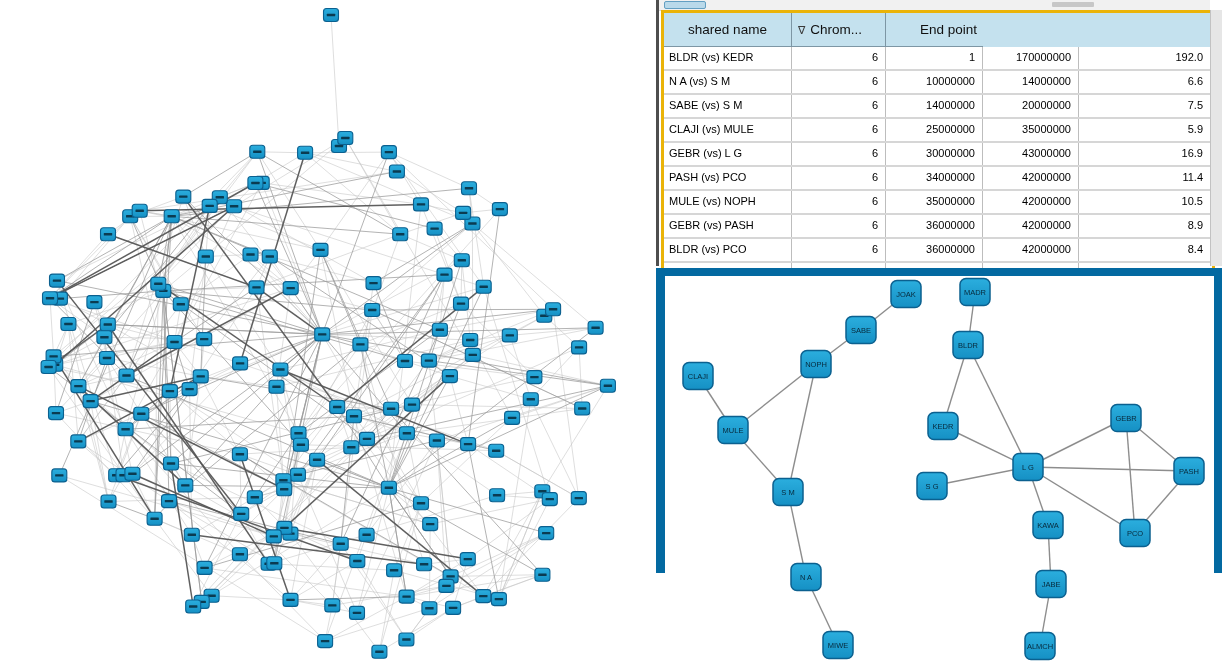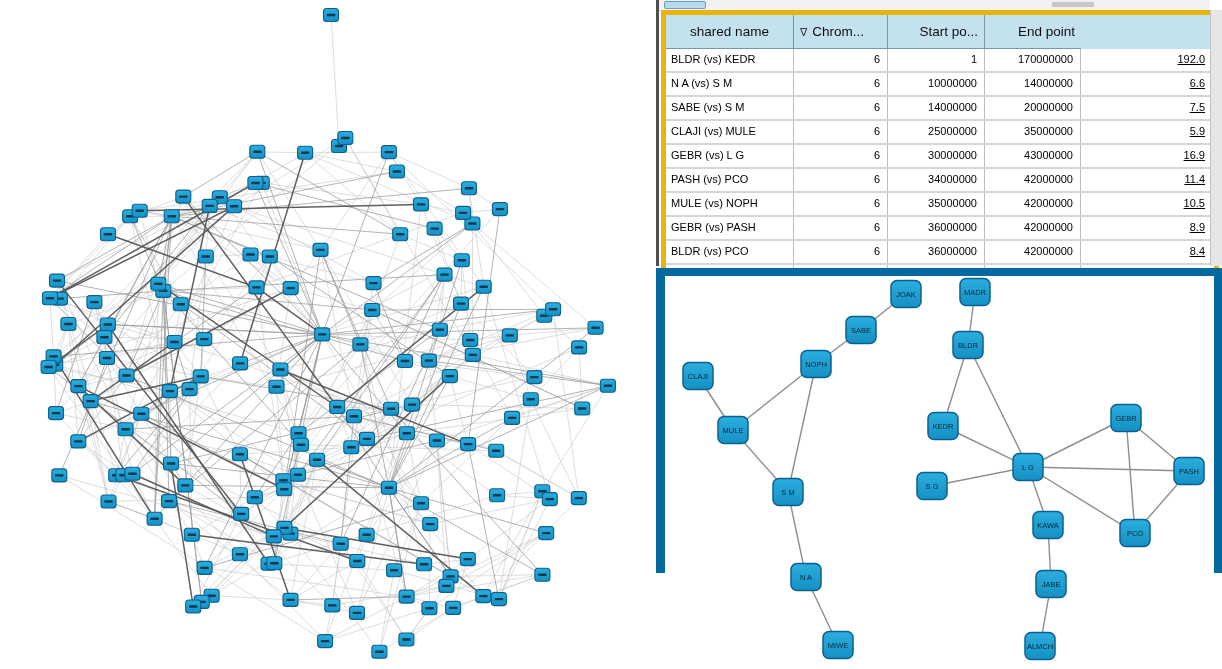--- a/index.html
+++ b/index.html
@@ -12,35 +12,35 @@
   .large-panel svg{display:block;width:656px;height:669px;}
 
   
   .table-panel{position:absolute;left:656px;top:0;width:566px;height:268px;background:#fff;}
   .table-left-border{position:absolute;left:0;top:0;width:3px;height:266px;background:#4e4e4e;}
   .scroll-strip{position:absolute;left:3px;top:0;width:551px;height:10px;background:#f1f1f1;border-bottom:1px solid #d8d8d8;}
   .thumb-blue{position:absolute;left:5px;top:1px;width:40px;height:6px;background:#b9d9ea;border:1px solid #639fc2;border-radius:2px;}
   .thumb-gray{position:absolute;left:393px;top:2px;width:42px;height:5px;background:#c7c7c7;border-radius:1px;}
   .right-gutter{position:absolute;left:554px;top:10px;width:12px;height:256px;background:#e6e6e6;border-left:1px solid #c2c2c2;}
 
-  .grid-table{position:absolute;left:5px;top:10px;width:548px;border:5px solid #eab308;background:#be185d;}
+  .grid-table{position:absolute;left:5px;top:10px;width:548px;border:3px solid #eab308;background:#be185d;}
   .t-row{display:grid;grid-template-columns:128px 94px 97px 96px 131px;}
   .t-header{height:34px;background:#c4e1ee;}
   .h-cell{display:flex;align-items:center;font-size:13.5px;color:#101010;
           border-right:1px solid #7d96a4;border-bottom:1px solid #7d96a4;box-sizing:border-box;overflow:hidden;white-space:nowrap;}
   .h-cell:last-child{border-right:none;}
   .a-center{justify-content:center;}
   .a-left{justify-content:flex-start;padding-left:6px;}
   .a-right{justify-content:flex-end;padding-right:6px;}
   .funnel{font-size:11px;color:#3a3a3a;margin-right:5px;line-height:10px;}
   .b-row{height:22px;border-bottom:2px solid #d6d6d6;background:#fff;}
   .b-row:last-child{border-bottom:none;}
   .b-cell{font-size:11px;color:#000;line-height:20px;border-right:1px solid #bdbdbd;box-sizing:border-box;
           overflow:hidden;white-space:nowrap;}
-  .b-cell:last-child{border-right:none;text-decoration:underline;}
+  .b-cell:last-child{border-right:none;}
   .b-cell.a-left{padding-left:5px;text-align:left;}
   .b-cell.a-right{padding-right:7px;text-align:right;}
 
   
   .net-panel{position:absolute;left:656px;top:268px;width:566px;height:305px;background:#0369a1;box-sizing:border-box;
              padding:8px 8px 7px 9px;}
   .net-inner{width:549px;height:386px;background:#ffffff;overflow:hidden;}
   .net-inner svg{display:block;width:549px;height:386px;}
 </style>
 </head>
@@ -1199,23 +1199,20 @@
   <div class="grid-table">
       <div class="t-row t-header">
         <div class="h-cell a-center">
           <span>shared name</span>
         </div>
         <div class="h-cell a-left">
           <span class="funnel">∇</span>
           <span>Chrom...</span>
         </div>
         <div class="h-cell a-right">
-          <span>Start po...</span>
-        </div>
-        <div class="h-cell a-right">
           <span>End point</span>
         </div>
       </div>
       <div class="t-row b-row">
         <div class="b-cell a-left">BLDR (vs) KEDR</div>
         <div class="b-cell a-right">6</div>
         <div class="b-cell a-right">1</div>
         <div class="b-cell a-right">170000000</div>
         <div class="b-cell a-right">192.0</div>
       </div>

